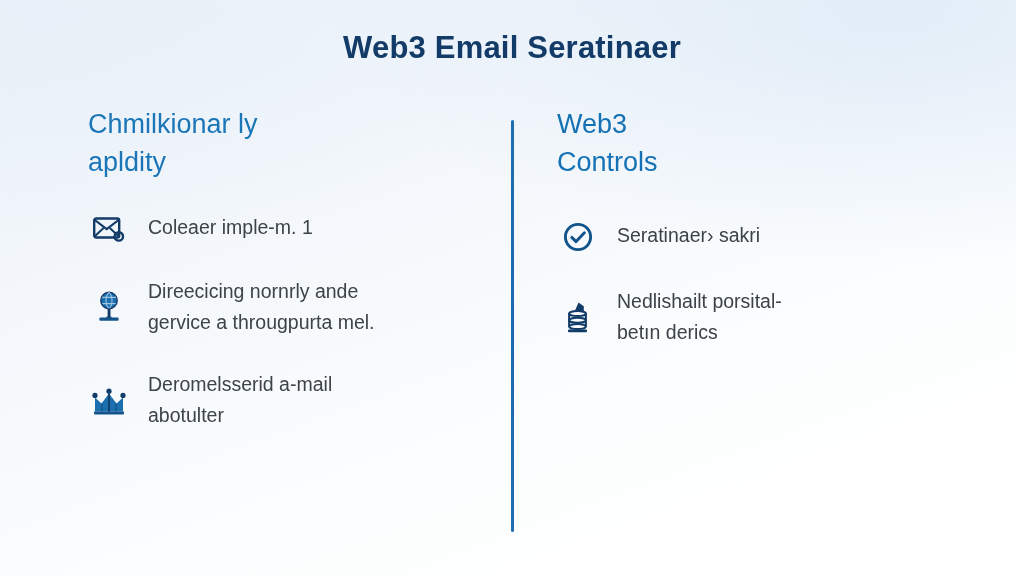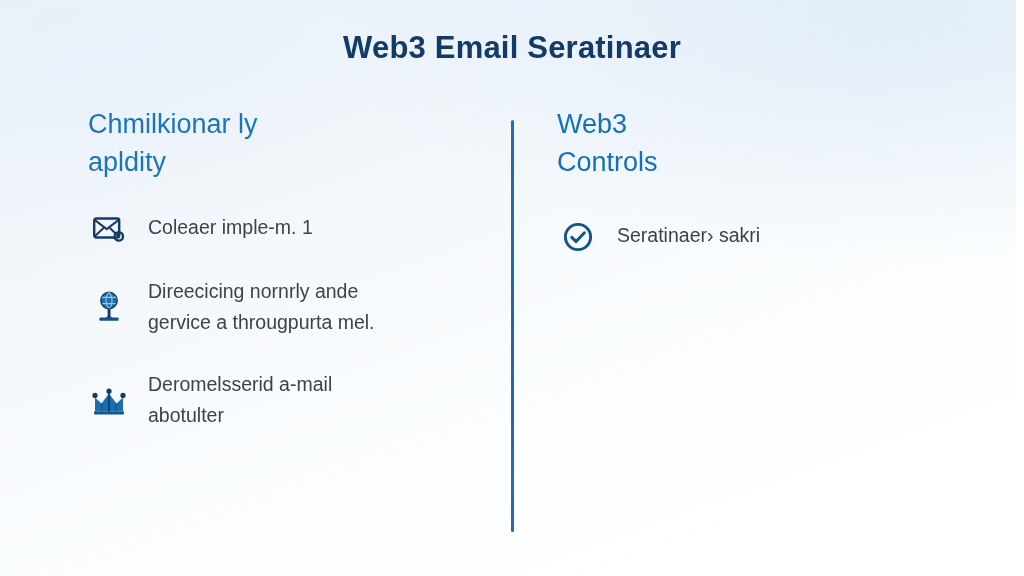--- a/index.html
+++ b/index.html
@@ -211,19 +211,33 @@
         <li class="item">
           <span class="item-icon">
             <svg width="32" height="32" viewBox="0 0 32 32">
               <circle cx="16" cy="16" r="12.6" fill="none" stroke="#11538b" stroke-width="2.9"></circle>
               <path d="M9.8 16.4 L14.1 20.6 L22.4 11.8" fill="none" stroke="#11538b" stroke-width="2.9" stroke-linecap="round" stroke-linejoin="round"></path>
             </svg>
           </span>
           <span class="item-text">Seratinaer› sakri</span>
         </li>
 
+        <li class="item">
+          <span class="item-icon">
+            <svg width="26" height="34" viewBox="0 0 26 34">
+              <path d="M13.5 1.5 L18.8 5.2 L18.8 11 L9.4 11 Z" fill="#123b68"></path>
+              <ellipse cx="12.5" cy="12.6" rx="8.4" ry="2.5" fill="none" stroke="#123b68" stroke-width="2"></ellipse>
+              <ellipse cx="12.5" cy="19.2" rx="8.4" ry="2.5" fill="none" stroke="#123b68" stroke-width="2"></ellipse>
+              <ellipse cx="12.5" cy="25.6" rx="8.4" ry="2.5" fill="none" stroke="#123b68" stroke-width="2"></ellipse>
+              <path d="M4.1 12.6 L4.1 25.6 M20.9 12.6 L20.9 25.6" stroke="#123b68" stroke-width="2"></path>
+              <rect x="3" y="28.4" width="19" height="2.8" rx="1" fill="#123b68"></rect>
+            </svg>
+          </span>
+          <span class="item-text">Nedlishailt porsital-
+betın derics</span>
+        </li>
 
 
       </ul>
     </div>
 
   </div>
 </div>
 
 </body></html>

